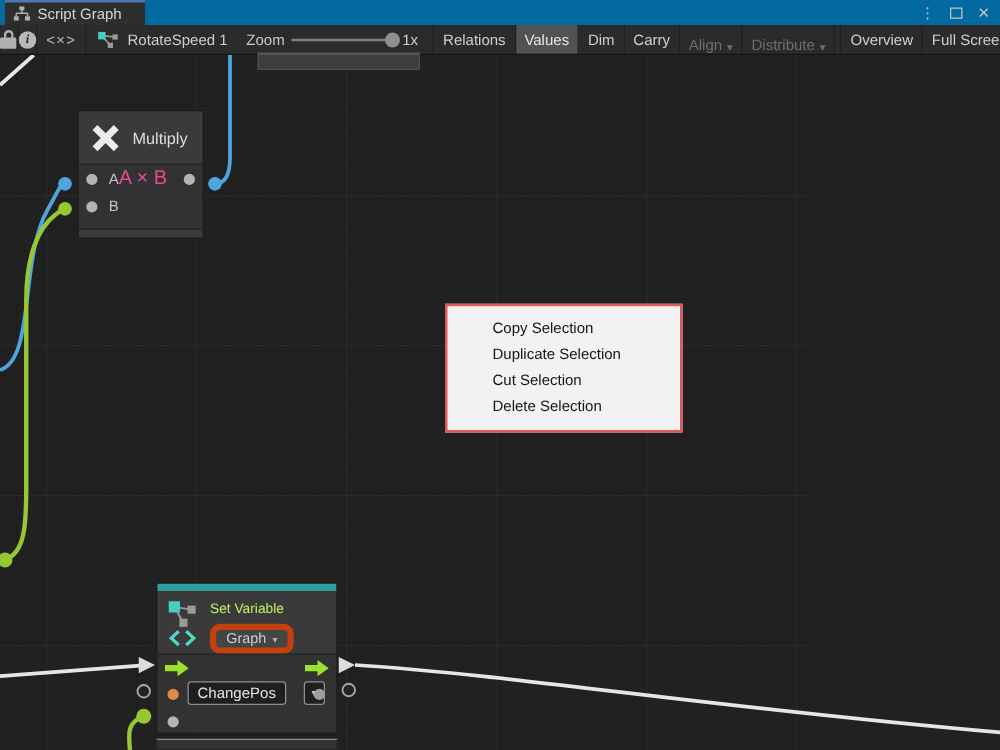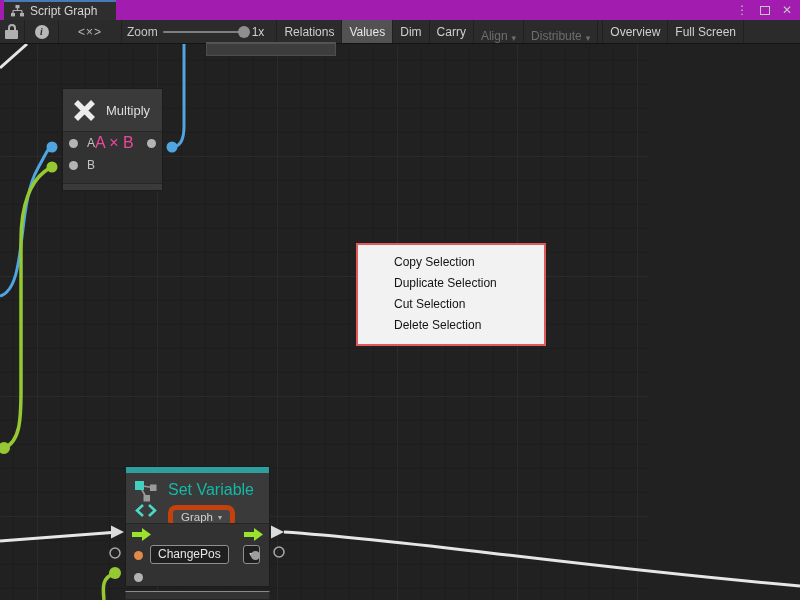--- a/index.html
+++ b/index.html
@@ -3,21 +3,21 @@
 <meta charset="utf-8">
 <style>
   * { margin:0; padding:0; box-sizing:border-box; }
   html,body { width:800px; height:600px; overflow:hidden; background:#111; }
   #app {
     position:relative; width:800px; height:600px; overflow:hidden;
     font-family:"Liberation Sans", sans-serif; color:#c8c8c8; font-size:12px;
     background:#212121;
   }
   
-  .tabstrip { position:absolute; left:0; top:0; width:800px; height:20px; background:#a21caf; }
+  .tabstrip { position:absolute; left:0; top:0; width:800px; height:20px; background:#0369a1; }
   .tab {
     position:absolute; left:4px; top:0; width:112px; height:20px; background:#2e2e2e;
     border-top:2px solid #4a79b8; display:flex; align-items:center; gap:6px; padding-left:7px;
   }
   .tab-label { color:#d6d6d6; font-size:12px; white-space:nowrap; }
   .winctrl { position:absolute; right:8px; top:0; height:20px; display:flex; align-items:center; gap:12px; color:#c4c4c4; }
   .winctrl span { font-size:12px; line-height:20px; cursor:default; }
   .winctrl .maxbox { width:10px; height:9px; border:1.5px solid #c4c4c4; display:inline-block; }
   
   .toolbar {
@@ -68,21 +68,21 @@
   .n-body { background:#323232; border-top:1px solid #272727; }
   .p-row { display:flex; align-items:center; height:22px; padding:0 6px; }
   .dot { width:9px; height:9px; border-radius:50%; background:#b4b4b4; flex:none; }
   .p-label { color:#c4c4c4; font-size:12px; margin-left:9px; }
   .p-mid { color:#ec4899; font-size:16px; }
   .n-footer { height:7px; background:#3a3a3a; border-top:1px solid #272727; }
   .setvar { left:125px; top:422px; width:145px; }
   .teal-bar { height:6px; background:#2f9e9e; }
   .setvar .n-header { height:50px; padding:5px 8px 5px 8px; align-items:flex-start; gap:8px; }
   .sv-col { display:flex; flex-direction:column; }
-  .sv-title { color:#14b8a6; font-size:16px; margin-top:3px; }
+  .sv-title { color:#bef264; font-size:11px; margin-top:3px; }
   .pill {
     margin-top:6px; align-self:flex-start; background:#454545; border:5px solid #c2410c; border-radius:8px;
     padding:1px 8px; color:#cfcfcf; font-size:11.5px; display:flex; align-items:center; gap:5px;
   }
   .pill .caret{ font-size:8px; color:#b0b0b0; }
   .setvar .n-body { height:63px; position:relative; }
   .flow-arrow { position:absolute; width:19px; height:13px; }
   .port-abs { position:absolute; }
   .dd {
     position:absolute; left:24px; top:21px; display:flex; align-items:center; gap:14px;
@@ -129,20 +129,29 @@
     <div class="tbtn icon-btn w-lock">
       <span class="lock-glyph">
           <span class="shackle"></span>
           <span class="lbody"></span>
         </span>
     </div>
     <div class="tbtn icon-btn w-info">
       <span class="info-circle">i</span>
     </div>
     <div class="tbtn w-code">&lt;×&gt;</div>
+    <div class="tbtn graph-ref">
+      <svg width="17" height="14" viewBox="0 0 17 14">
+        <path d="M3.5 3.5 L13 4.5 M3.5 3.5 L10 11" stroke="#9a9a9a" stroke-width="1.4"></path>
+        <rect x="0.5" y="0.5" width="6" height="6" fill="#45cfc0"></rect>
+        <rect x="12" y="2.5" width="4.2" height="4.2" fill="#9a9a9a"></rect>
+        <rect x="8.2" y="9.2" width="4.2" height="4.2" fill="#9a9a9a"></rect>
+      </svg>
+      <span>RotateSpeed 1</span>
+    </div>
     <div class="zoom-group">
       <span>Zoom</span>
       <span class="zoom-track">
         <span class="zoom-handle"></span>
       </span>
       <span class="zoom-level">1x</span>
     </div>
     <div class="btn-row">
       <div class="tbtn">Relations</div>
       <div class="tbtn active">Values</div>

